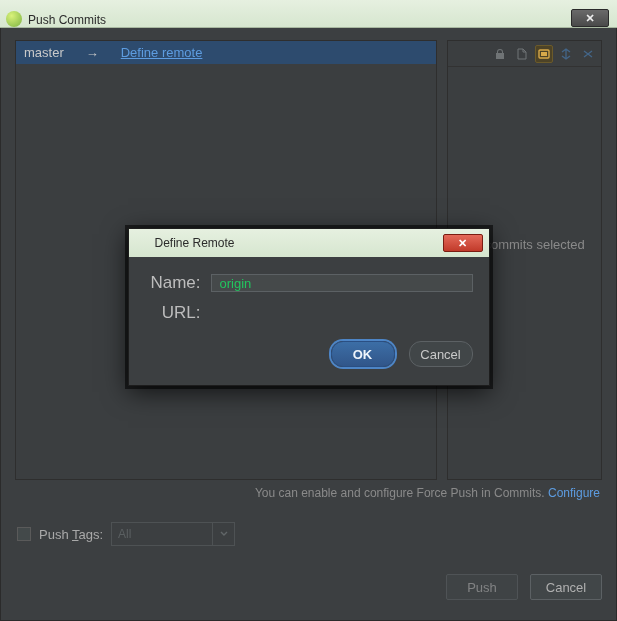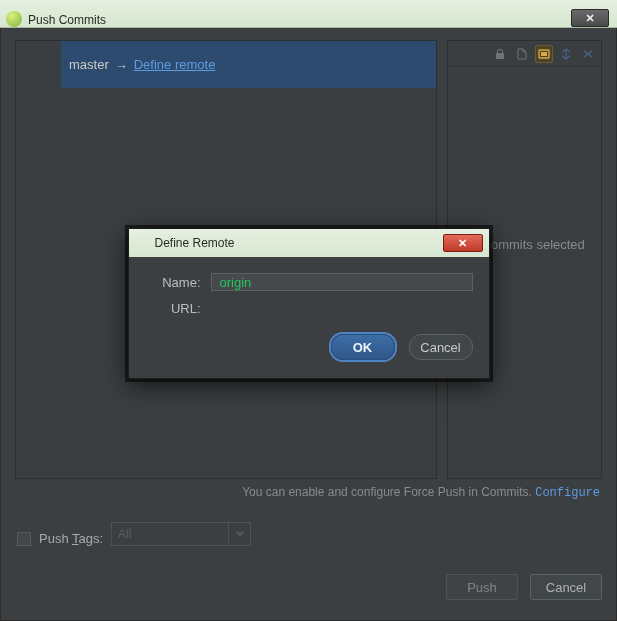--- a/index.html
+++ b/index.html
@@ -16,56 +16,56 @@
 
 
 .window-body { position:absolute; top:28px; left:0; right:0; bottom:0; background:#3c3f41; border:1px solid #2b2b2b; border-top:none; padding:12px 14px 14px 14px; display:flex; flex-direction:column; }
 
 
 .panes { display:flex; gap:10px; flex:1; min-height:0;}
 .left-pane { flex:1 1 420px; border:1px solid #2e2e2e; background:#3b3e40; display:flex; flex-direction:column;}
 .right-pane { width:155px; border:1px solid #2e2e2e; background:#3b3e40; display:flex; flex-direction:column;}
 
 
-.branch-row { background:#2d4b6e; color:#c9c9c9; padding:16px 8px; font-size:13px; display:flex; align-items:center; gap:6px;margin-left:45px;}
+.branch-row { background:#2d4b6e; color:#c9c9c9; padding:4px 8px; font-size:13px; display:flex; align-items:center; gap:22px;}
 .branch-row .arrow{color:#c9c9c9;}
 .branch-row .define-link{ color:#5d9ce0; text-decoration:underline; cursor:pointer;}
 
 
 .rtool { height:26px; display:flex; align-items:center; justify-content:flex-end; gap:4px; padding:0 4px; border-bottom:1px solid #323232;}
 .ticon { width:18px; height:18px; display:flex; align-items:center; justify-content:center; border:1px solid transparent; border-radius:2px;}
 .ticon svg{opacity:0.55;}
 .ticon.active{ border-color:#6b5a2a; background:#4d4327;}
 .ticon.active svg{opacity:1;}
 
 .right-msg { flex:1; display:flex; align-items:flex-start; justify-content:center; padding-top:170px; color:#8a8a8a; font-size:13px;}
 
 .hint-row{ text-align:right; color:#8a8a8a; font-size:12px; padding:6px 2px 10px;}
-.hint-row .cfg{ color:#5d9ce0; cursor:pointer;font-family:Liberation Mono, monospace;}
+.hint-row .cfg{ color:#5d9ce0; cursor:pointer;}
 
 
-.tags-row{ display:flex; align-items:flex-end; gap:8px; padding:12px 2px 4px; color:#a9a9a9; font-size:13px;}
+.tags-row{ display:flex; align-items:center; gap:8px; padding:12px 2px 4px; color:#a9a9a9; font-size:13px;}
 .chk{ width:14px; height:14px; background:#43494a; border:1px solid #5a5a5a;}
 .tags-row .u{ text-decoration:underline;}
-.combo{ width:140px; height:24px; border:1px solid #5a5f61; background:#3c3f41; display:flex; align-items:center; color:#6f7577; font-size:12px; padding:0 6px; position:relative; opacity:0.6;}
+.combo{ width:124px; height:24px; border:1px solid #5a5f61; background:#3c3f41; display:flex; align-items:center; color:#6f7577; font-size:12px; padding:0 6px; position:relative; opacity:0.6;}
 .combo .caret{ position:absolute; right:0; top:0; width:22px; height:100%; border-left:1px solid #5a5f61; display:flex; align-items:center; justify-content:center;}
 
 
 .btn-row{ display:flex; justify-content:flex-end; gap:12px; padding:24px 0 6px;}
 .dbtn{ min-width:72px; height:26px; background:#414648; border:1px solid #5c6164; color:#b0b0b0; font-size:13px; display:flex; align-items:center; justify-content:center; border-radius:2px;}
 .dbtn.disabled{opacity:0.6;}
 
 
 .overlay{ position:absolute; inset:0; display:flex; align-items:flex-start; justify-content:center; padding-top:228px; z-index:5;}
 .modal{ width:362px; background:#3c3f41; border:1px solid #1d1d1d; box-shadow:0 0 0 3px rgba(0,0,0,0.55), 0 6px 24px rgba(0,0,0,0.7);}
 .m-title{ height:28px; background:linear-gradient(#e6f0e0,#d6e6cf); display:flex; align-items:center; padding:0 6px; gap:6px;}
 .m-title .t{ flex:1; font-size:12px; color:#2b2b2b;}
 .m-title .mclose{ width:40px; height:18px; background:linear-gradient(#e46a5a,#c13a2a); border:1px solid #7a1d12; border-radius:2px; display:flex; align-items:center; justify-content:center; color:#fff; font-weight:700; font-size:11px;}
 .m-body{ padding:16px 16px 10px; display:grid; grid-template-columns:56px 1fr; gap:10px 10px; align-items:center;}
-.m-body label{ text-align:right; color:#bdbdbd; font-size:13px;}
+.m-body label{ text-align:right; color:#bdbdbd; font-size:17px;}
 .m-body .inp{ height:18px; background:#45494a; border:1px solid #5c6164; color:#22c55e; font-size:13px; padding:0 8px; width:100%;}
 .m-btns{ display:flex; justify-content:flex-end; gap:14px; padding:8px 16px 18px;}
 .mbtn{ min-width:64px; height:26px; border-radius:12px; font-size:13px; font-weight:600; display:flex; align-items:center; justify-content:center;}
 .mbtn.ok{ background:linear-gradient(#3c6ea6,#31568a); border:1px solid #2a4f83; box-shadow:0 0 0 2px #4d85c6; color:#eef4fb;}
 .mbtn.cancel{ background:#414648; border:1px solid #5c6164; color:#c9c9c9; font-weight:400;}
 </style>
 </head>
 <body>
 
 <div class="bg-logo">

